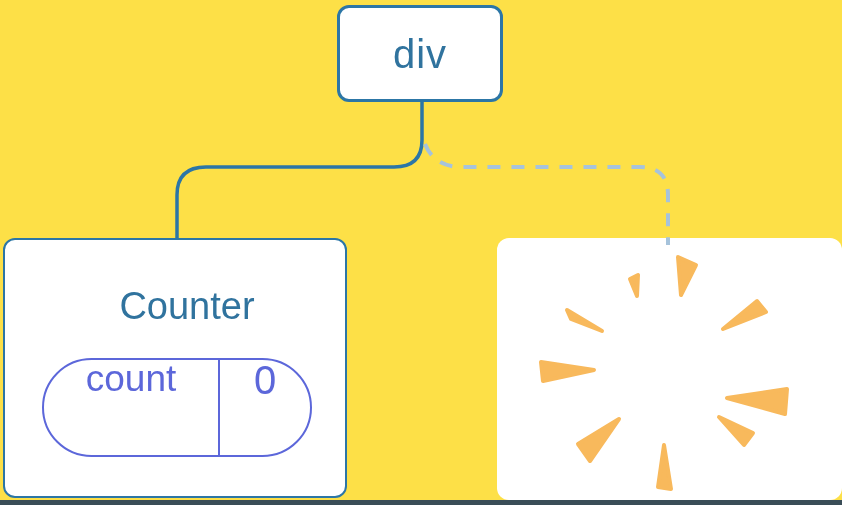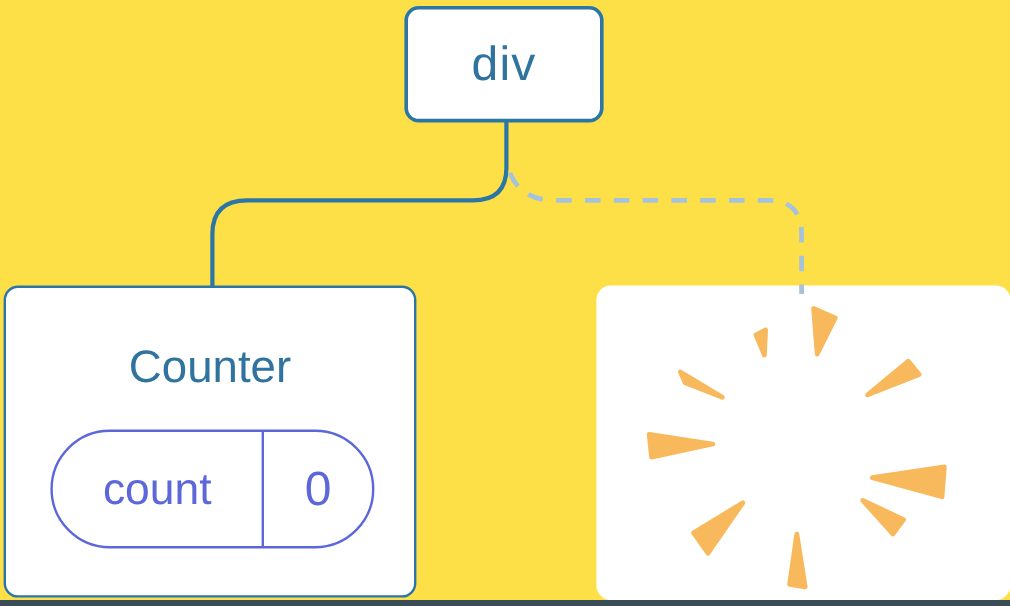--- a/index.html
+++ b/index.html
@@ -50,40 +50,40 @@
   }
   .node-counter {
     left: 3px;
     top: 238px;
     width: 344px;
     height: 260px;
     border: 2px solid #2C76A6;
   }
   .counter-title {
     position: absolute;
-    left: 0;
+    left: 12px;
     top: 46px;
     width: 100%;
     text-align: center;
     color: #30739E;
     font-size: 38px;
     font-weight: 500;
     line-height: 1.1;
   }
   .state-pill {
     position: absolute;
     left: 37px;
     top: 118px;
     width: 270px;
     height: 99px;
     border: 2px solid #5C67DA;
     border-radius: 51px;
     box-sizing: border-box;
     display: flex;
-    align-items: center;
+    align-items: flex-start;
     color: #5C67DA;
   }
   .pill-name {
     width: 174px;
     display: flex;
     align-items: center;
     justify-content: center;
     font-size: 37px;
     line-height: 1;
   }

